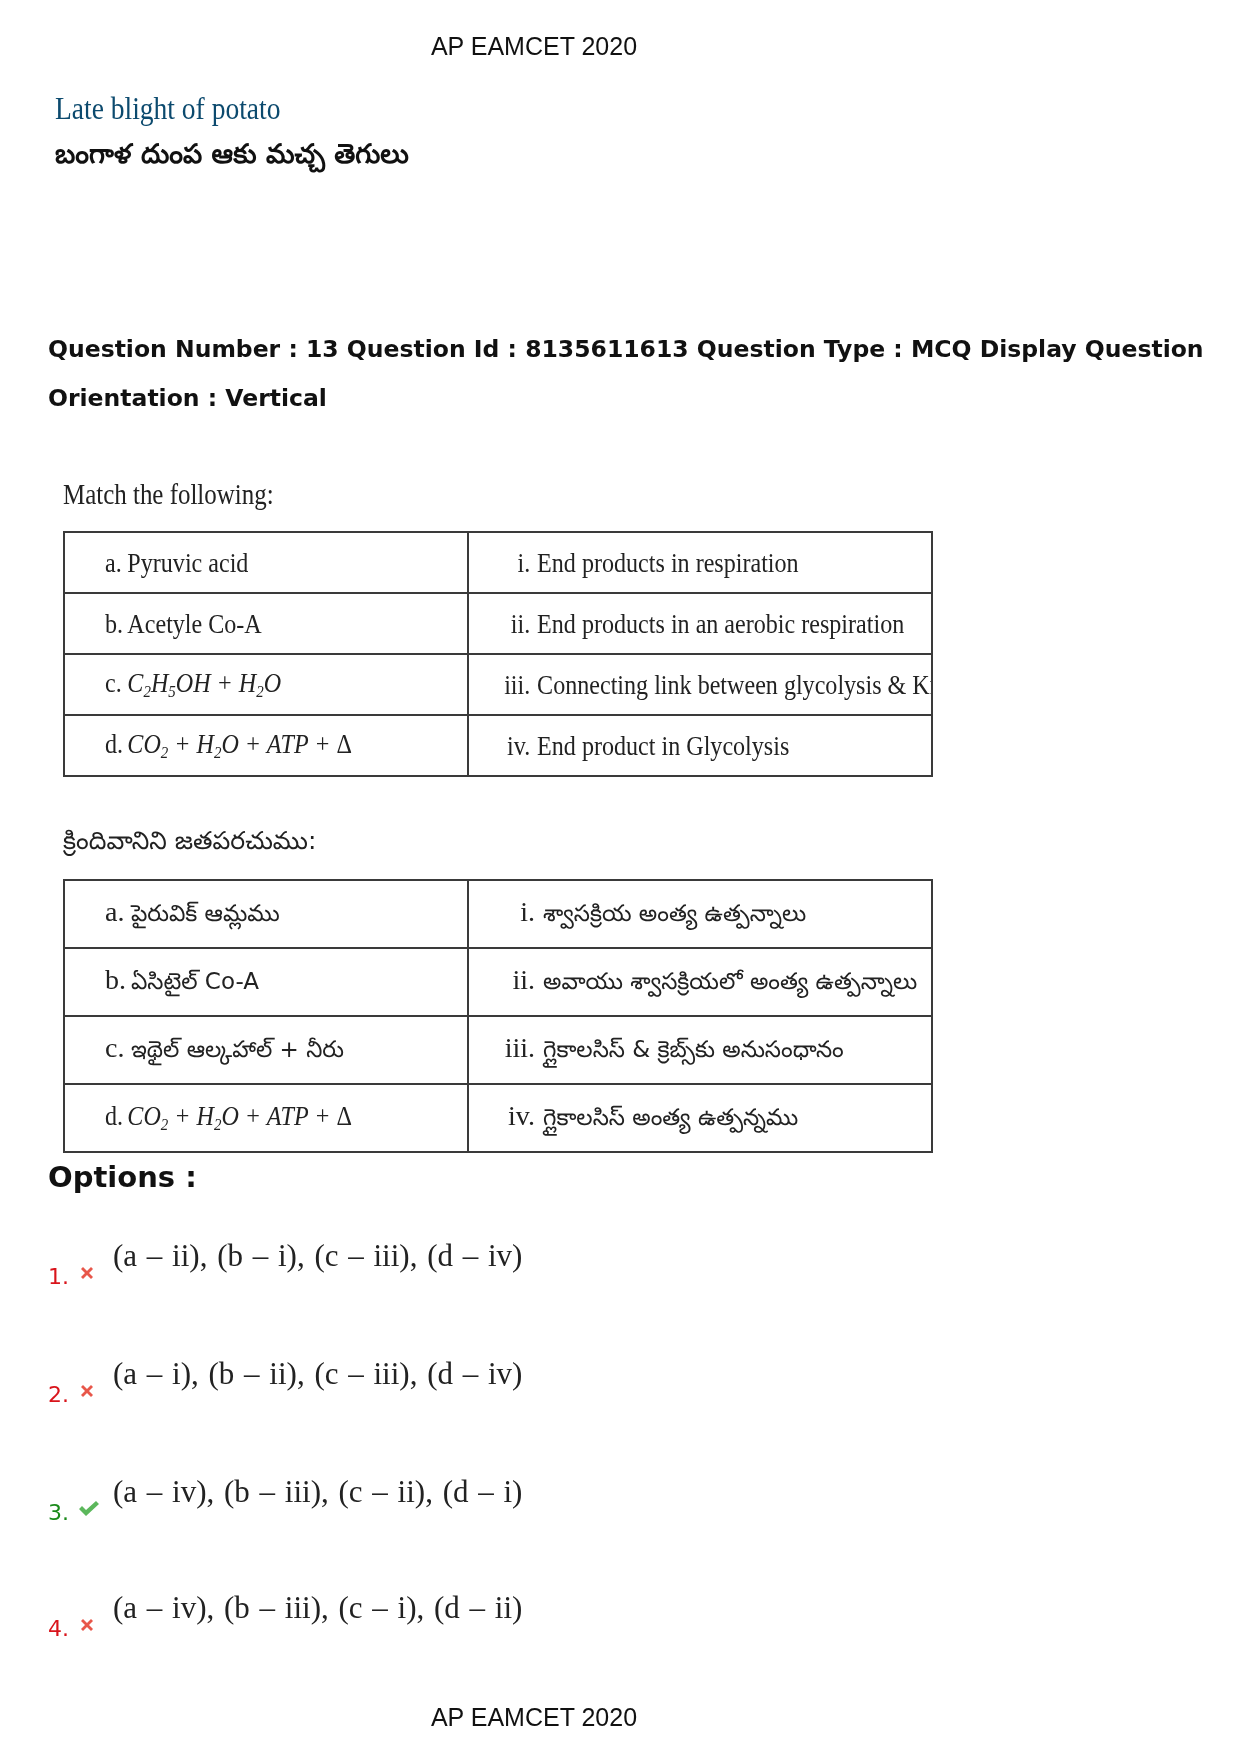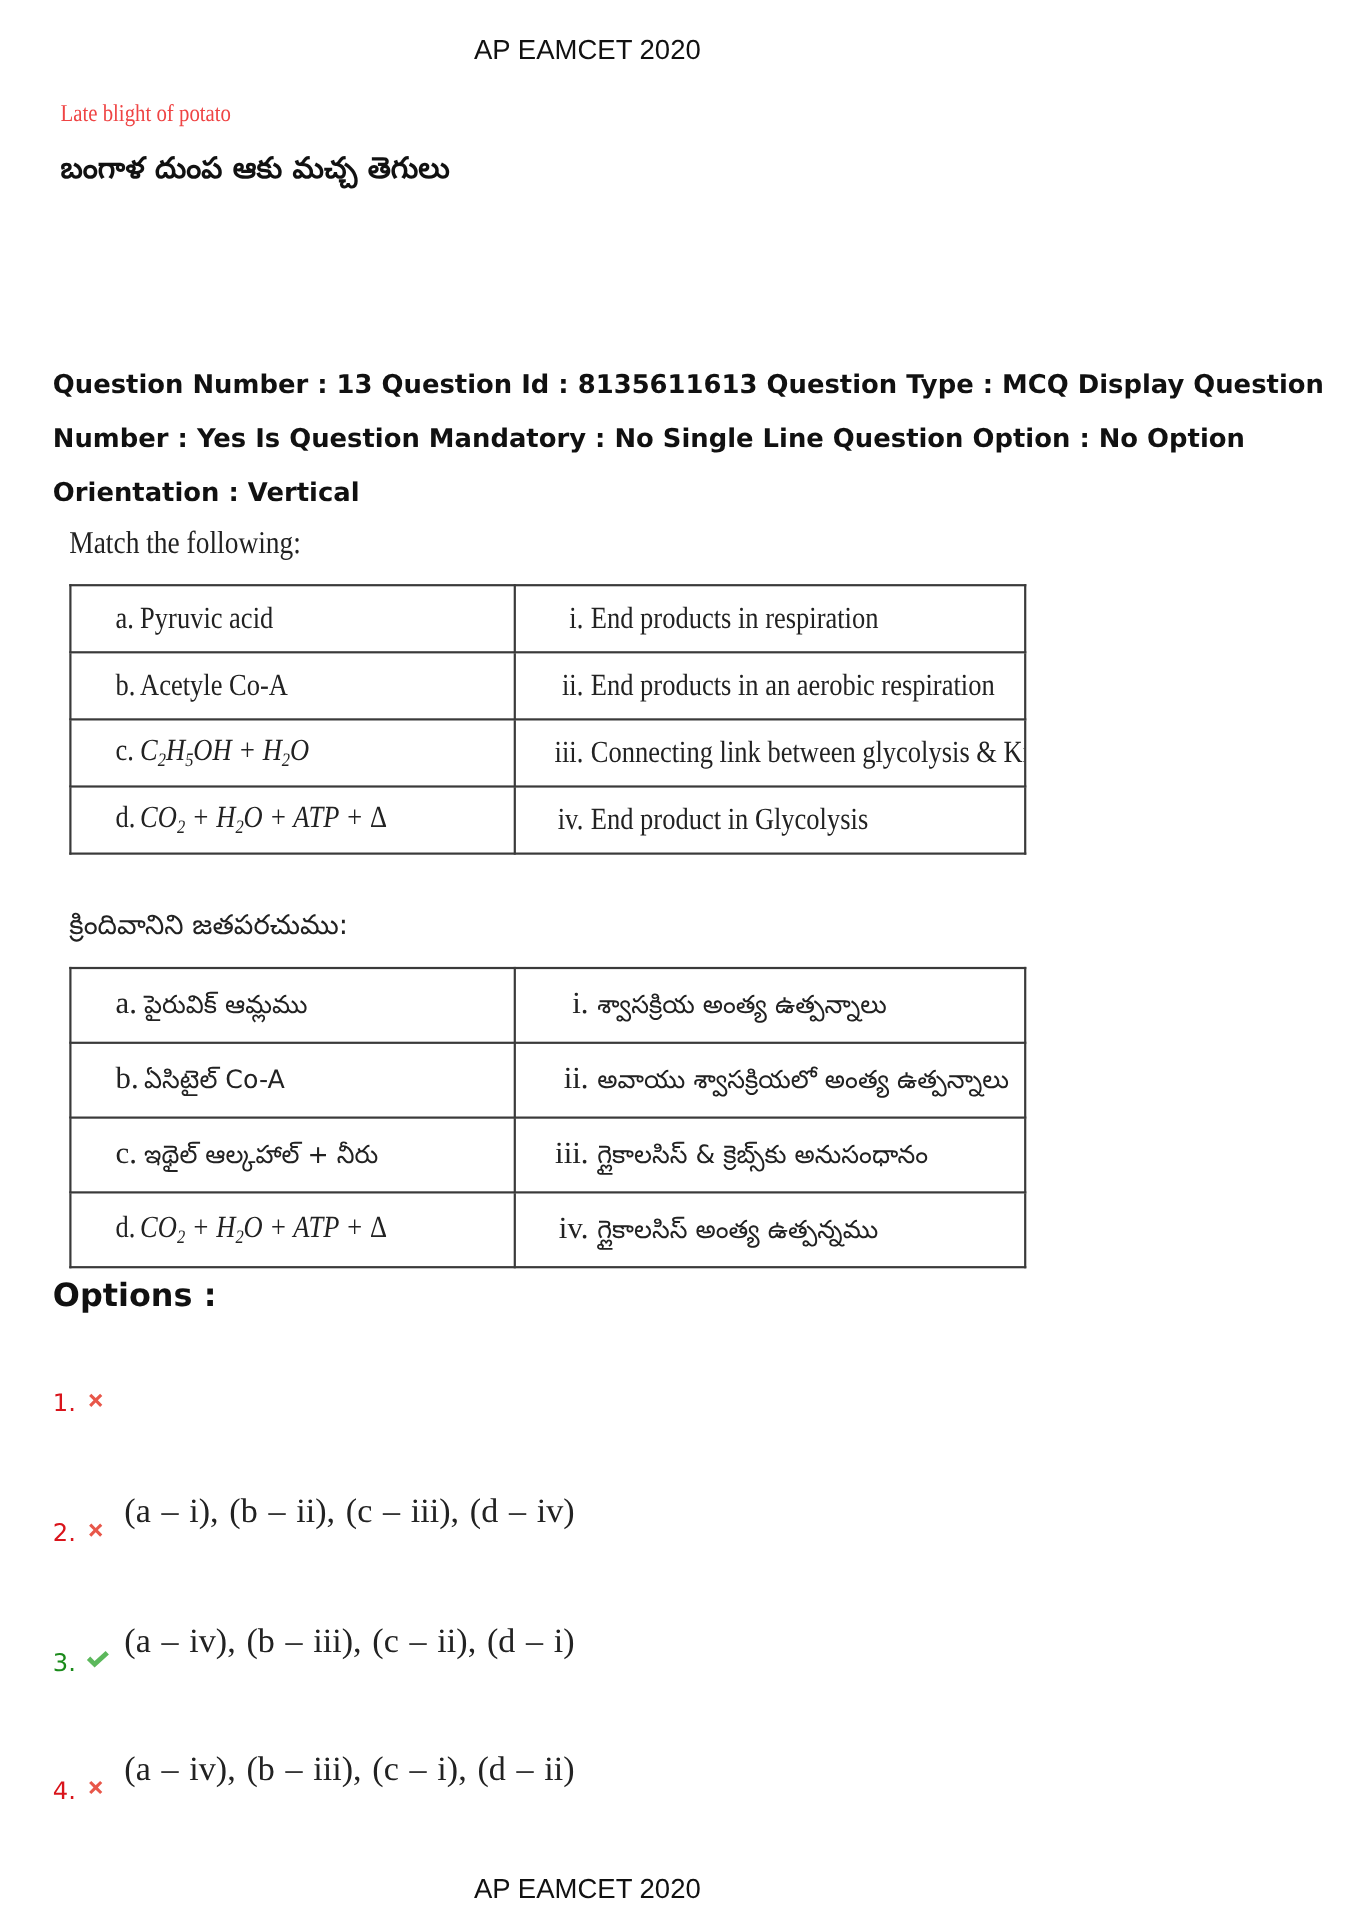--- a/index.html
+++ b/index.html
@@ -12,21 +12,21 @@
     .page-header, .page-footer {
       position: absolute; left: 0; width: 1068px; text-align: center;
       font-family: "Liberation Sans", sans-serif; font-size: 25px; color: #111;
     }
     .page-header { top: 32px; }
     .page-footer { top: 1703px; }
 
     .serif { font-family: "Liberation Serif", "DejaVu Serif", serif; }
     .cond { display: inline-block; transform: scaleX(0.86); transform-origin: left center; white-space: nowrap; }
 
-    .prev-answer-en { left: 55px; top: 90px; font-size: 22px; color: #ef4444; text-decoration: underline; }
+    .prev-answer-en { left: 55px; top: 90px; font-size: 32px; color: #0c4a6e; text-decoration: underline; }
     .prev-answer-te { left: 55px; top: 138px; font-size: 27px; color: #111; font-family: "DejaVu Sans", sans-serif; font-weight: 600; }
 
     .q-meta {
       left: 48px; top: 325px; width: 1160px;
       font-family: "DejaVu Sans", sans-serif; font-weight: bold;
       font-size: 23.5px; line-height: 49px; color: #111;
     }
     .q-meta span { white-space: nowrap; margin-top: 37px; }
 
     .match-title { left: 63px; top: 478px; font-size: 29px; color: #222; text-align: right; }
@@ -75,21 +75,20 @@
 
 <div class="page-header">AP EAMCET 2020</div>
 
 <div class="abs prev-answer-en serif">
   <span class="cond">Late blight of potato</span>
 </div>
 <div class="abs prev-answer-te">బంగాళ దుంప ఆకు మచ్చ తెగులు</div>
 
 <div class="abs q-meta">
   <div><span>Question Number : 13 Question Id : 8135611613 Question Type : MCQ Display Question</span></div>
-  <div><span>Number : Yes Is Question Mandatory : No Single Line Question Option : No Option</span></div>
   <div><span>Orientation : Vertical</span></div>
 </div>
 
 <div class="abs match-title serif">
   <span class="cond">Match the following:</span>
 </div>
 
 <table class="match en">
   <tbody>
       <tr>
@@ -134,20 +133,21 @@
 </tbody>
   </table>
 
 <div class="abs options-label">Options :</div>
 
 <div class="option" style="top:1238px;">
   <span class="opt-num wrong" style="top:26px;">1.</span>
   <svg class="opt-icon" style="top:26px;" viewBox="0 0 18 18">
     <path d="M3 5 L5 3 L9 7 L13 3 L15 5 L11 9 L15 13 L13 15 L9 11 L5 15 L3 13 L7 9 Z" fill="#e8574a"></path>
   </svg>
+  <span class="opt-text" style="top:0px;">(a – ii),  (b – i),  (c – iii),  (d – iv)</span>
 </div>
 
 <div class="option" style="top:1356px;">
   <span class="opt-num wrong" style="top:26px;">2.</span>
   <svg class="opt-icon" style="top:26px;" viewBox="0 0 18 18">
     <path d="M3 5 L5 3 L9 7 L13 3 L15 5 L11 9 L15 13 L13 15 L9 11 L5 15 L3 13 L7 9 Z" fill="#e8574a"></path>
   </svg>
   <span class="opt-text" style="top:0px;">(a – i),  (b – ii),  (c – iii),  (d – iv)</span>
 </div>
 

